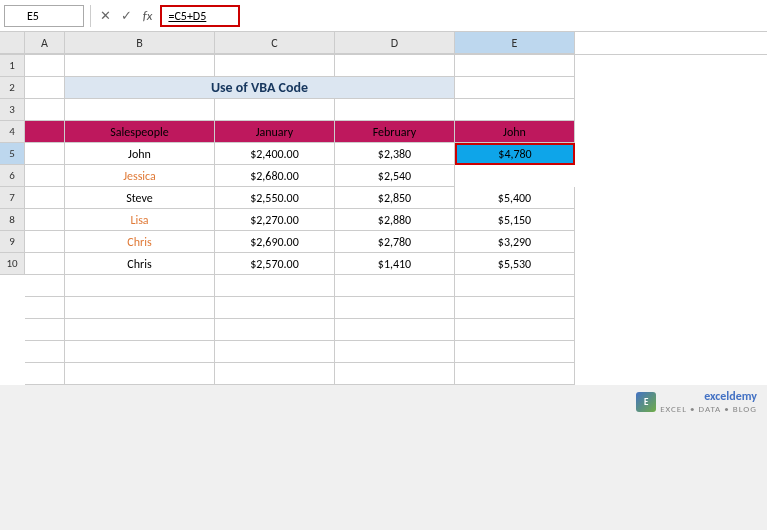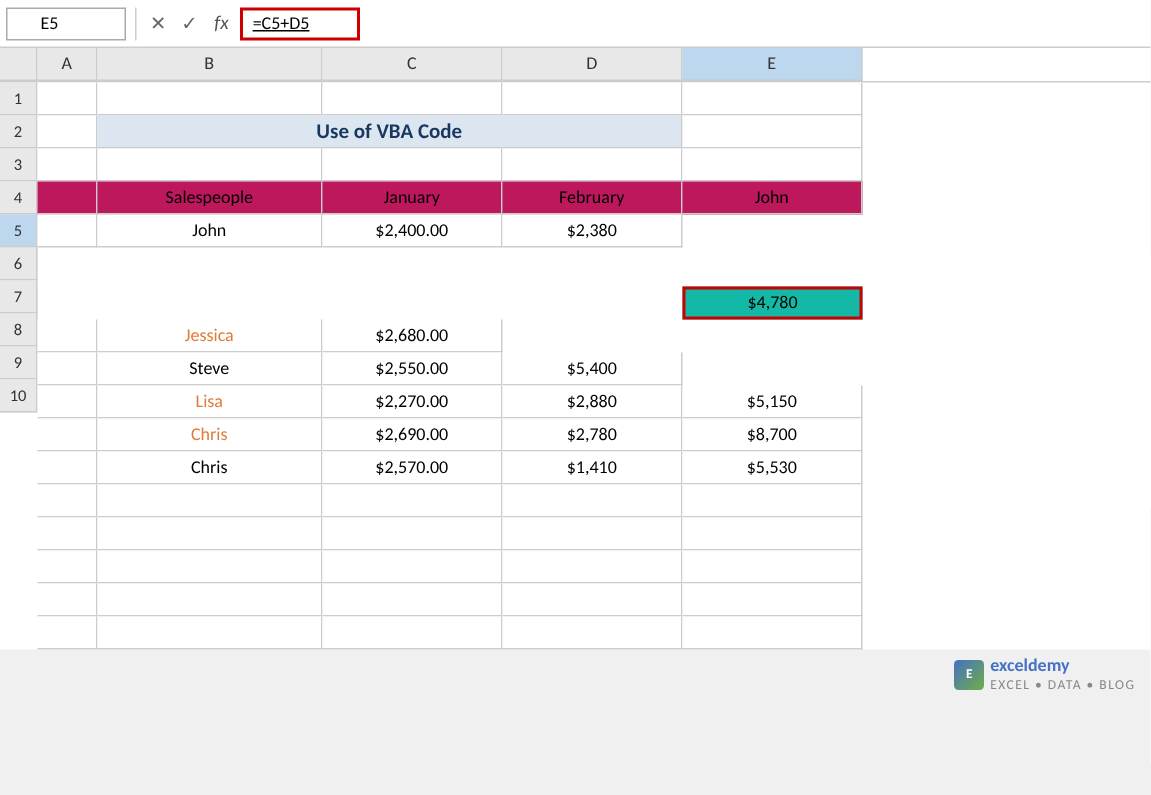--- a/index.html
+++ b/index.html
@@ -182,22 +182,21 @@
       background: #dce6f1;
       font-weight: bold;
       font-size: 14px;
       justify-content: center;
       color: #17375e;
     }
 
     
     .selected-cell {
       border: 2px solid #c00 !important;
-      background: #14b8a6;
-      margin-top: 48px;
+      background: #0ea5e9;
     }
 
     
     .watermark-row {
       display: flex;
       justify-content: flex-end;
       align-items: center;
       padding: 4px 10px;
       gap: 6px;
     }
@@ -339,30 +338,36 @@
       </div>
 
       <div class="grid-row">
         <div class="cell col-a"></div>
         <div class="cell col-b center text-orange">
           <span>Jessica</span>
         </div>
         <div class="cell col-c right">
           <span>$2,680.00</span>
         </div>
+        <div class="cell col-d right">
+          <span>$2,540</span>
+        </div>
       </div>
 
       <div class="grid-row">
         <div class="cell col-a"></div>
         <div class="cell col-b center">
           <span>Steve</span>
         </div>
         <div class="cell col-c right">
           <span>$2,550.00</span>
         </div>
+        <div class="cell col-d right">
+          <span>$2,850</span>
+        </div>
         <div class="cell col-e right">
           <span>$5,400</span>
         </div>
       </div>
 
       <div class="grid-row">
         <div class="cell col-a"></div>
         <div class="cell col-b center text-orange">
           <span>Lisa</span>
         </div>
@@ -382,21 +387,21 @@
         <div class="cell col-b center text-orange">
           <span>Chris</span>
         </div>
         <div class="cell col-c right">
           <span>$2,690.00</span>
         </div>
         <div class="cell col-d right">
           <span>$2,780</span>
         </div>
         <div class="cell col-e right">
-          <span>$8,700</span>
+          <span>$3,290</span>
         </div>
       </div>
 
       <div class="grid-row">
         <div class="cell col-a"></div>
         <div class="cell col-b center">
           <span>Chris</span>
         </div>
         <div class="cell col-c right">
           <span>$2,570.00</span>
@@ -446,17 +451,17 @@
       </div>
 
     </div>
   </div>
 </div>
 
 <div class="watermark-row">
   <div class="watermark-logo">
     <div class="logo-icon">E</div>
     <div>
-      <div style="font-weight:bold; font-size:12px; color:#4472c4;">exceldemy</div>
+      <div style="font-weight:bold; font-size:12px; color:#4472c4;margin-left:44px;">exceldemy</div>
       <div style="font-size:9px; color:#888; letter-spacing:1px;">EXCEL • DATA • BLOG</div>
     </div>
   </div>
 </div>
 
 </body></html>

